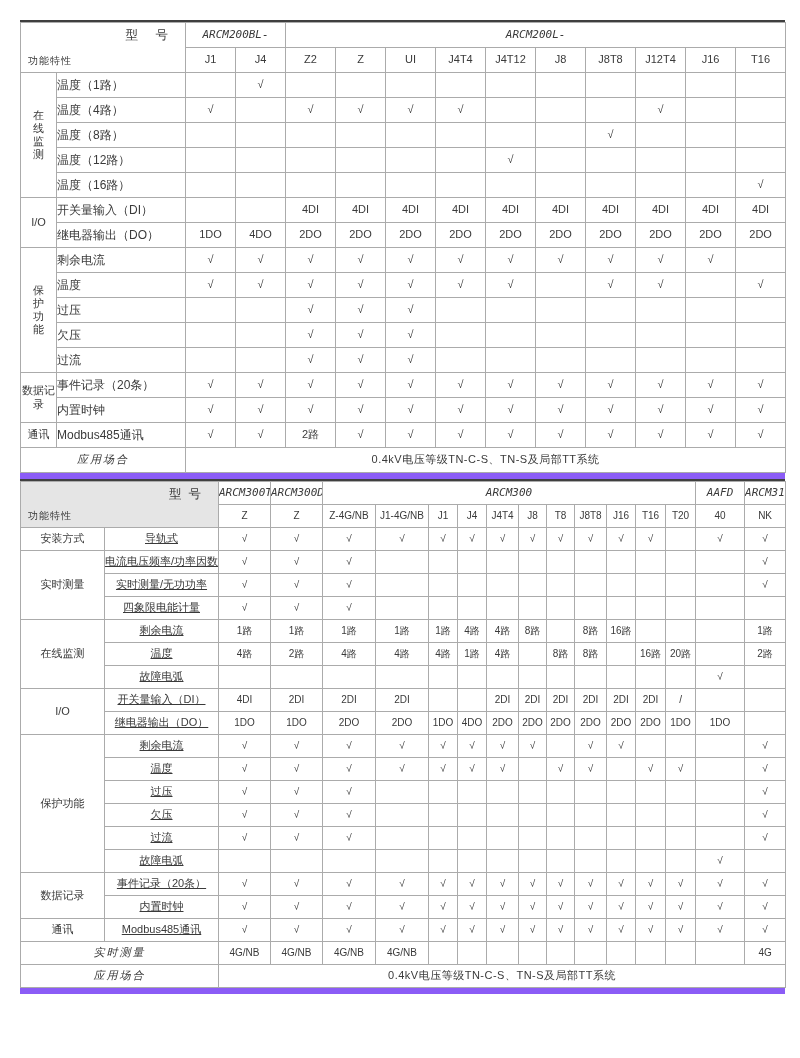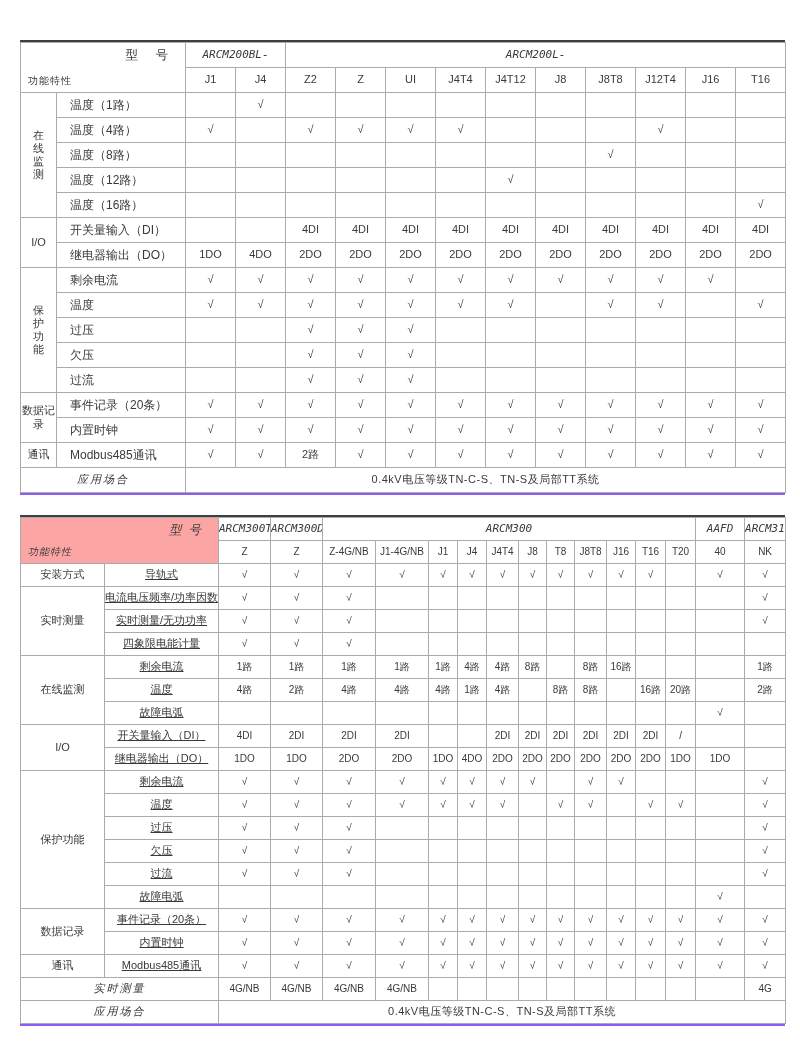--- a/index.html
+++ b/index.html
@@ -1,35 +1,35 @@
 <!DOCTYPE html>
 <html><head>
 <meta charset="utf-8">
 <style>
   html,body{margin:0;padding:0;background:#ffffff;}
   body{width:800px;font-family:"Liberation Sans","DejaVu Sans",sans-serif;color:#3a3a3a;}
   .page{padding:20px 0 10px 20px;}
-  .twrap{width:765px;border-top:2px solid #3f3f3f;border-bottom:2px solid #8b5cf6;margin-top:20px;}
+  .twrap{width:765px;border-top:2px solid #3f3f3f;border-bottom:6px solid #8b5cf6;}
   table.spec{border-collapse:collapse;table-layout:fixed;width:765px;}
   table.spec td{border:1px solid #ababab;text-align:center;padding:0;overflow:hidden;
     font-size:11px;line-height:1.2;vertical-align:middle;background:#ffffff;}
   table.t1 tr{height:25px;}
   table.t2 tr{height:23px;}
   td.shade{background:#e9e9e9;}
   td.mgroup{font-family:"DejaVu Sans Mono","Liberation Mono",monospace;font-size:11.5px;letter-spacing:0;font-style:italic;}
   td.mvar{font-family:Liberation Sans, sans-serif;font-size:11px;white-space:nowrap;}
   table.t2 td.mvar{font-size:10px;}
   td.corner{position:relative;background-image:linear-gradient(to bottom right,
       transparent calc(50% - 0.6px),#ababab calc(50% - 0.6px),
       #ababab calc(50% + 0.6px),transparent calc(50% + 0.6px));}
-  td.corner.shade{background-color:#fca5a5;font-style:italic;}
+  td.corner.shade{background-color:#e5e5e5;}
   .c-top{position:absolute;top:5px;right:10px;font-size:12.5px;letter-spacing:7px;}
   .c-bottom{position:absolute;bottom:5px;left:7px;font-size:10px;letter-spacing:1px;}
   td.cat{font-size:12px;letter-spacing:0;line-height:1.55;}
-  table.t1 td.feat{text-align:left;padding-left:13px;font-size:12px;white-space:nowrap;}
+  table.t1 td.feat{text-align:left;font-size:12px;white-space:nowrap;}
   table.t2 td.feat{font-size:11px;white-space:nowrap;text-decoration:underline;}
   td.val{font-size:11px;white-space:nowrap;}
   table.t2 td.val{font-size:10px;}
   td.flabel{font-size:12px;letter-spacing:2px;font-style:italic;}
   td.fvalue{font-size:11.5px;letter-spacing:0.5px;}
   .section-title{font-size:13px;margin:16px 0 10px 8px;letter-spacing:1px;color:#333;}
 </style>
 </head>
 <body>
 

